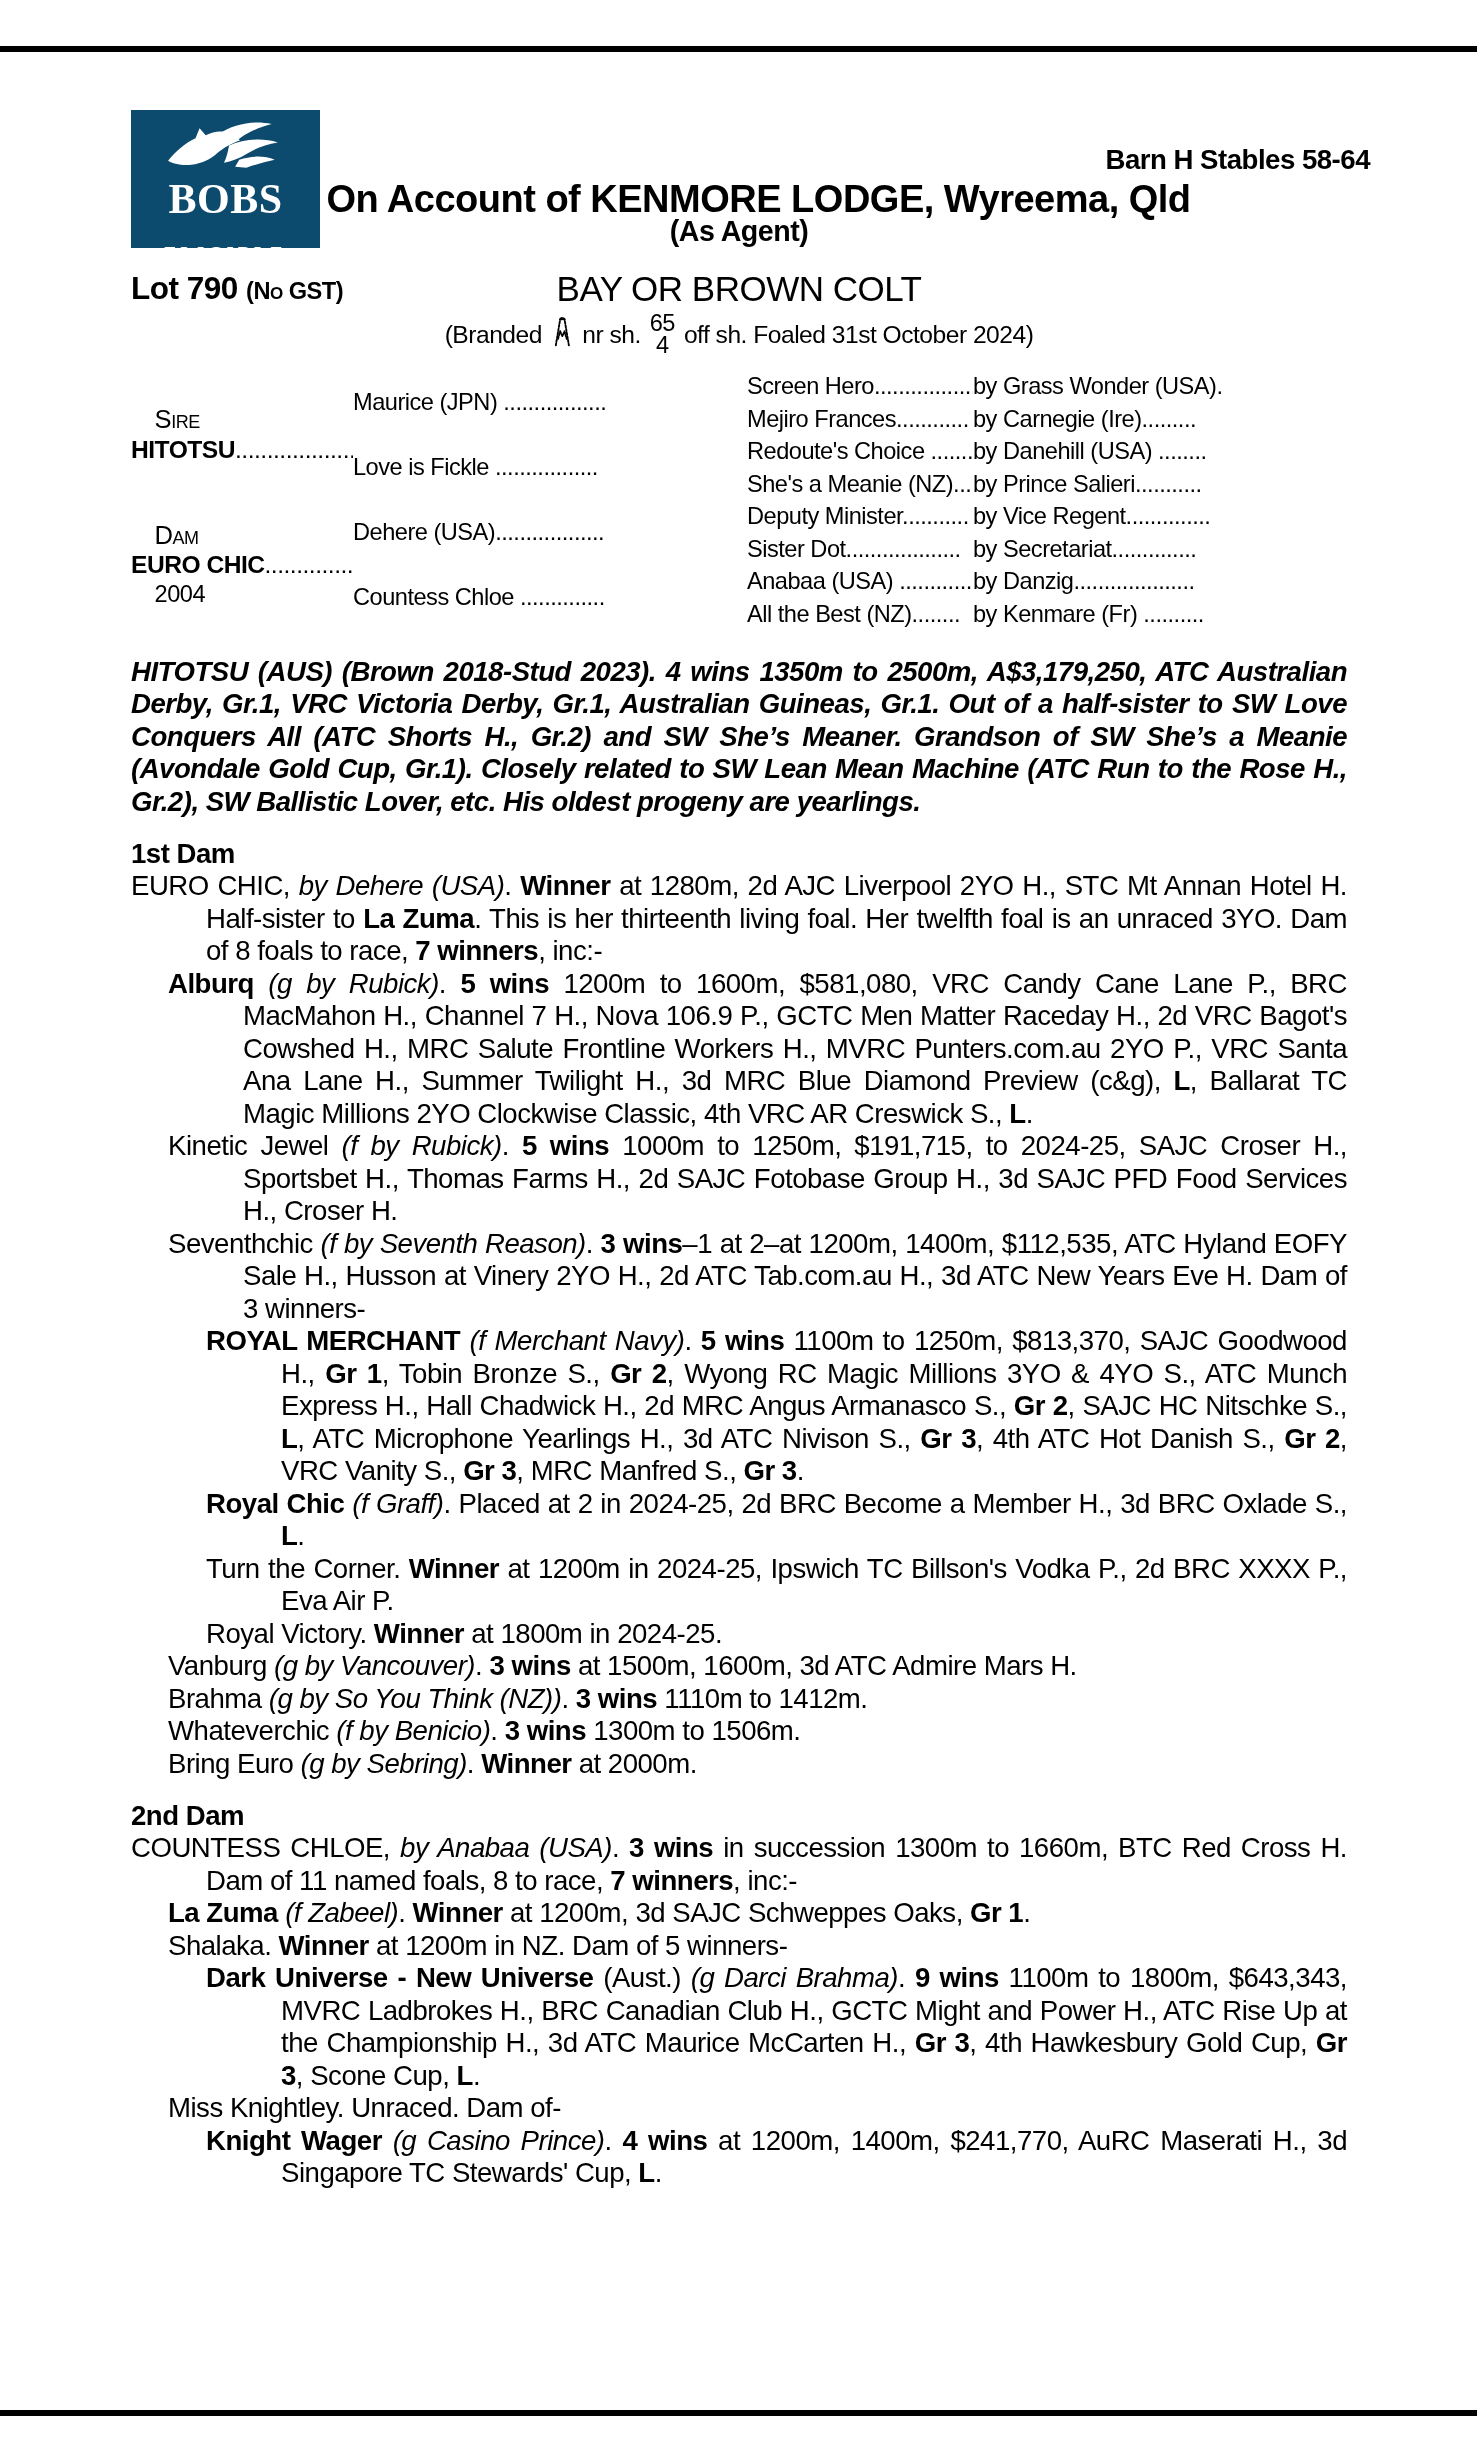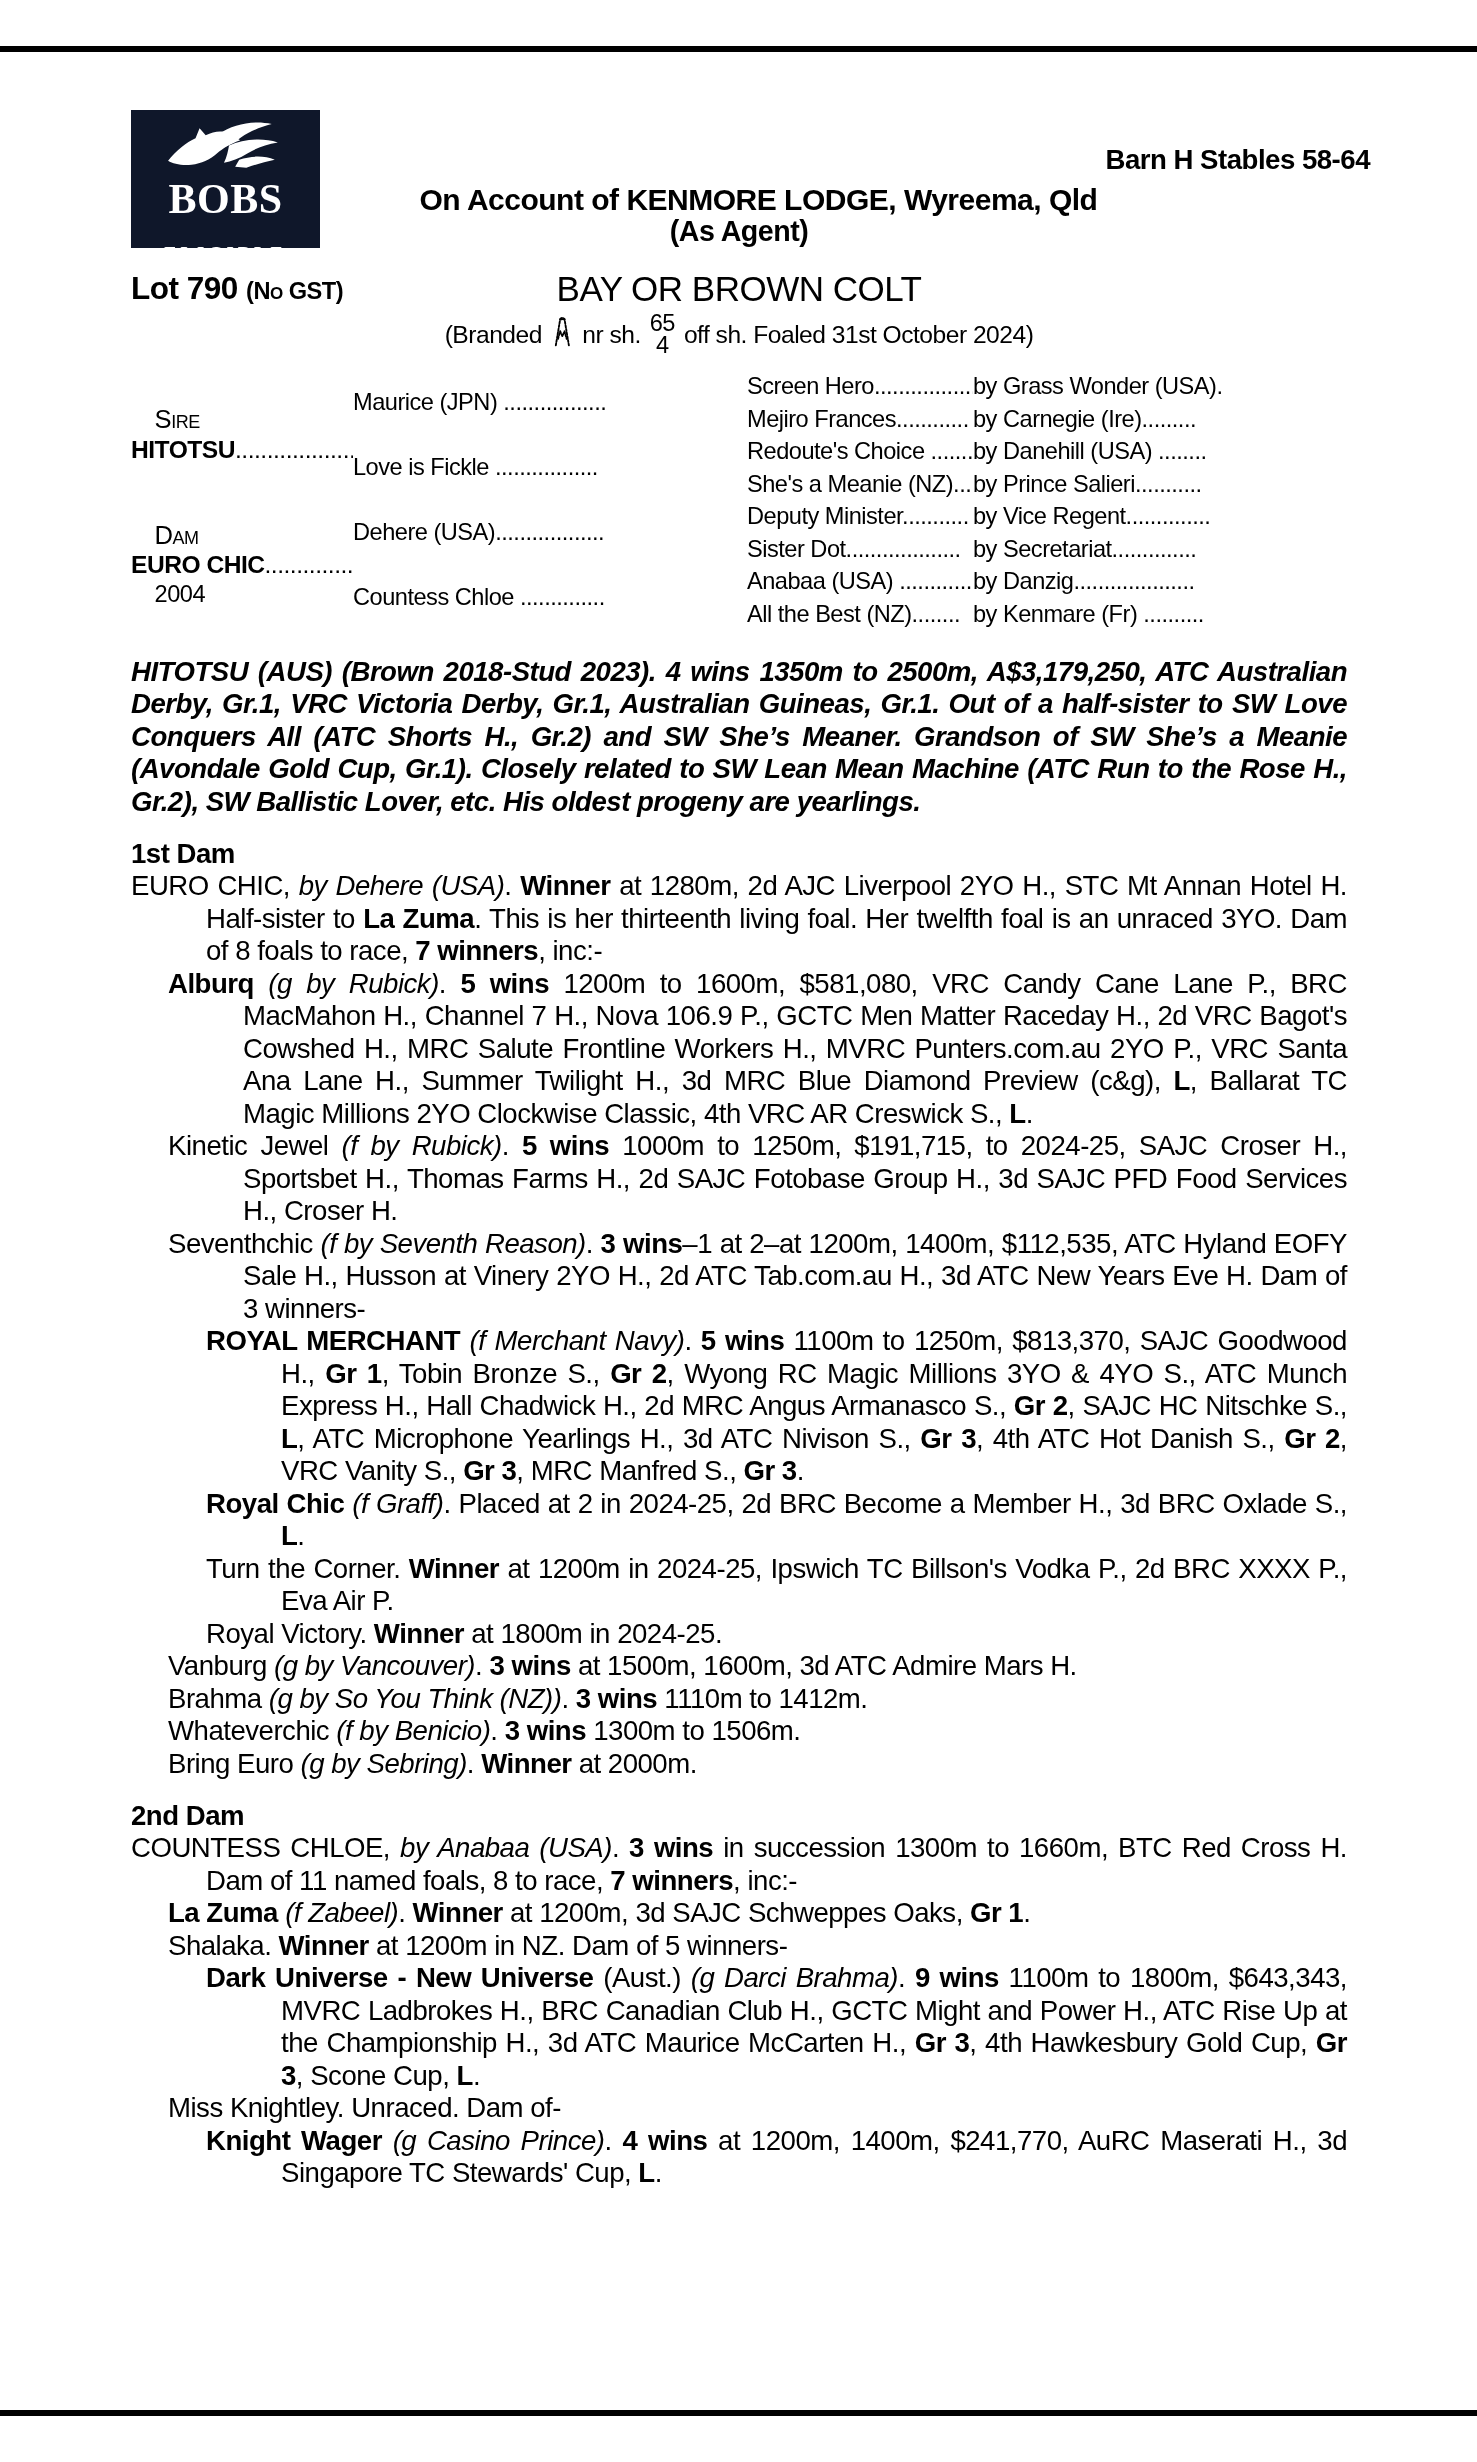--- a/index.html
+++ b/index.html
@@ -6,29 +6,29 @@
   .page{position:relative;width:1478px;height:2463px;background:#ffffff;overflow:hidden;
         font-family:"Liberation Sans",sans-serif;color:#000;letter-spacing:-0.5px;}
   .rule{position:absolute;left:0;width:1478px;height:5.9px;background:#000;}
   .rule-top{top:46px;}
   .rule-bottom{top:2410px;}
 
   .content{position:absolute;left:0;top:108px;width:1478px;}
 
   
   .hdr{position:relative;min-height:148px;}
-  .logo{position:absolute;left:131px;top:2px;width:189px;height:138px;background:#0f172a;
+  .logo{position:absolute;left:131px;top:2px;width:189px;height:138px;background:#0c4a6e;
         text-align:center;overflow:hidden;}
   .logo svg{display:block;margin:7.9px auto 0;}
   .logo-bobs{font-family:"Liberation Serif",serif;color:#fff;font-size:42px;font-weight:bold;
              line-height:37px;letter-spacing:0.5px;display:block;}
   .logo-elig{font-family:"Liberation Serif",serif;color:#fff;font-size:18.7px;font-weight:bold;
              letter-spacing:3.9px;line-height:22.7px;display:block;margin-top:25px;}
   .barn{text-align:right;padding-right:108px;font-weight:bold;font-size:27.6px;padding-top:37px;line-height:29.6px;}
-  .account{text-align:center;font-weight:bold;font-size:30px;margin-top:9.9px;line-height:31.5px;padding-left:39px;}
+  .account{text-align:center;font-weight:bold;font-size:38px;margin-top:9.9px;line-height:31.5px;padding-left:39px;}
   .agent{text-align:center;font-weight:bold;font-size:28.6px;line-height:31.5px;}
 
   
   .lotline{position:relative;margin-top:11.8px;height:43px;}
   .lot{position:absolute;left:131px;top:2px;font-weight:bold;font-size:31.5px;white-space:nowrap;}
   .gst{font-size:23.6px;font-variant:small-caps;font-weight:bold;}
   .title{text-align:center;font-weight:normal;font-size:35px;line-height:41px;}
 
   .brandline{display:flex;justify-content:center;align-items:center;gap:8.9px;font-size:24.6px;margin-top:2px;}
   .frac{display:inline-flex;flex-direction:column;align-items:center;font-size:23.6px;line-height:21.7px;}

